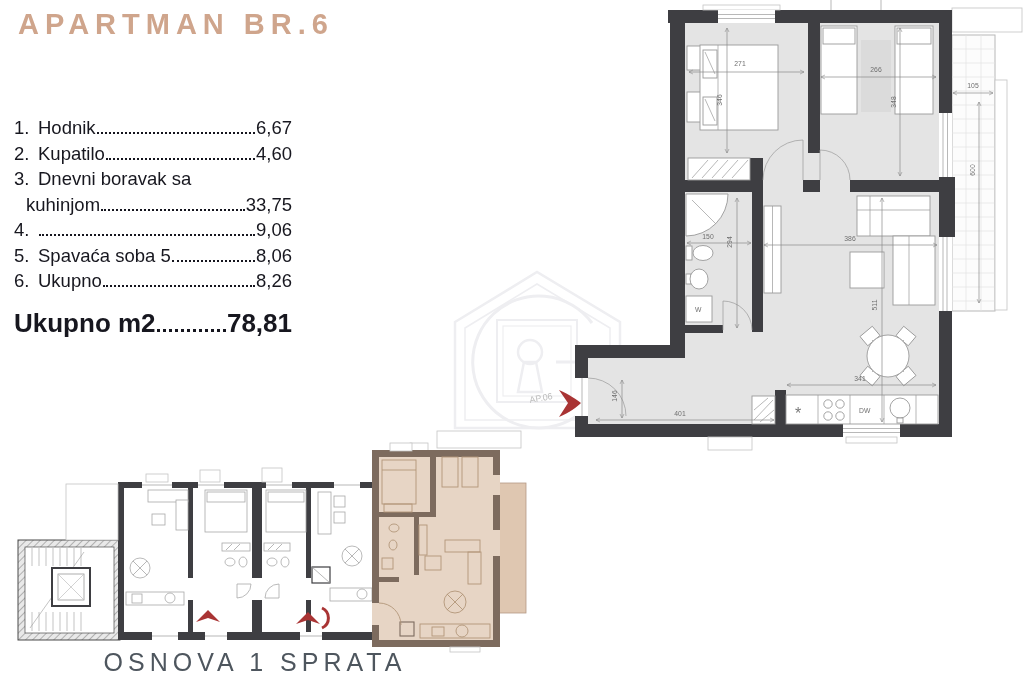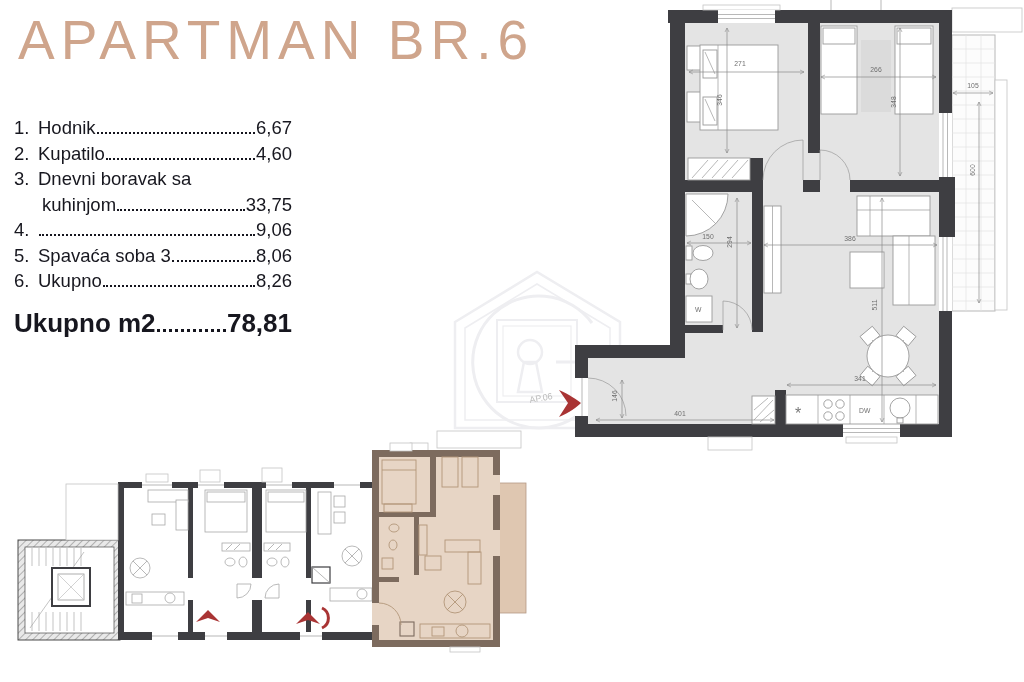--- a/index.html
+++ b/index.html
@@ -1,27 +1,27 @@
 <!DOCTYPE html>
 <html><head>
 <meta charset="utf-8">
 <style>
   html,body{margin:0;padding:0;background:#ffffff;}
   .stage{position:relative;width:1024px;height:682px;background:#fff;overflow:hidden;
          font-family:"Liberation Sans",sans-serif;}
-  .page-title{position:absolute;left:18px;top:8px;font-size:55px;font-weight:400;
+  .page-title{position:absolute;left:18px;top:8px;font-size:29px;font-weight:700;
               letter-spacing:6px;color:#cfa58c;white-space:nowrap;}
   .room-list{position:absolute;left:14px;top:115px;width:278px;font-size:18.5px;
              color:#17171f;line-height:25.5px;}
   .room-row{display:flex;align-items:baseline;}
   .room-num{width:24px;flex:0 0 auto;}
   .room-label{flex:0 0 auto;white-space:nowrap;}
   .leader{flex:1 1 auto;border-bottom:2.4px dotted #15151e;margin:0 1px 4px 1px;min-width:8px;}
   .room-val{flex:0 0 auto;text-align:right;}
-  .indent{margin-left:28px;}
+  .indent{margin-left:12px;}
   .total-row{display:flex;align-items:baseline;font-weight:bold;font-size:26px;margin-top:17px;}
   .total-row .leader{border-bottom:3px dotted #15151e;margin-bottom:3px;}
   .mini-caption{position:absolute;left:100px;top:648px;width:310px;text-align:center;
                 font-size:25px;letter-spacing:5px;color:#4e565e;}
   svg text{font-family:"Liberation Sans",sans-serif;}
   .dim{fill:#6f6f6f;font-size:6.8px;}
   .dimline{stroke:#8a8a8a;stroke-width:0.7;fill:none;}
   .furn{fill:#ffffff;stroke:#9a9a9a;stroke-width:0.9;}
   .fline{stroke:#9a9a9a;stroke-width:0.7;fill:none;}
   .wall{fill:#3e3e42;}
@@ -61,21 +61,21 @@
       <span class="leader"></span>
       <span class="room-val">33,75</span>
     </div>
     <div class="room-row">
       <span class="room-num">4.</span>
       <span class="leader"></span>
       <span class="room-val">9,06</span>
     </div>
     <div class="room-row">
       <span class="room-num">5.</span>
-      <span class="room-label">Spavaća soba 3</span>
+      <span class="room-label">Spavaća soba 5</span>
       <span class="leader"></span>
       <span class="room-val">8,06</span>
     </div>
     <div class="room-row">
       <span class="room-num">6.</span>
       <span class="room-label">Ukupno</span>
       <span class="leader"></span>
       <span class="room-val">8,26</span>
     </div>
     <div class="total-row">
@@ -462,13 +462,14 @@
       </g>
 
       <g>
         <path fill="#a93434" d="M196,622 L208,610 L220,622 L208,618 Z"></path>
         <path fill="#a93434" d="M296,624 L308,612 L320,624 L308,620 Z"></path>
         <path d="M322,608 a11,11 0 0 1 0,20" fill="none" stroke="#a93434" stroke-width="3"></path>
       </g>
     </g>
   </svg>
 
+  <div class="mini-caption">OSNOVA 1 SPRATA</div>
 </div>
 
 </body></html>

